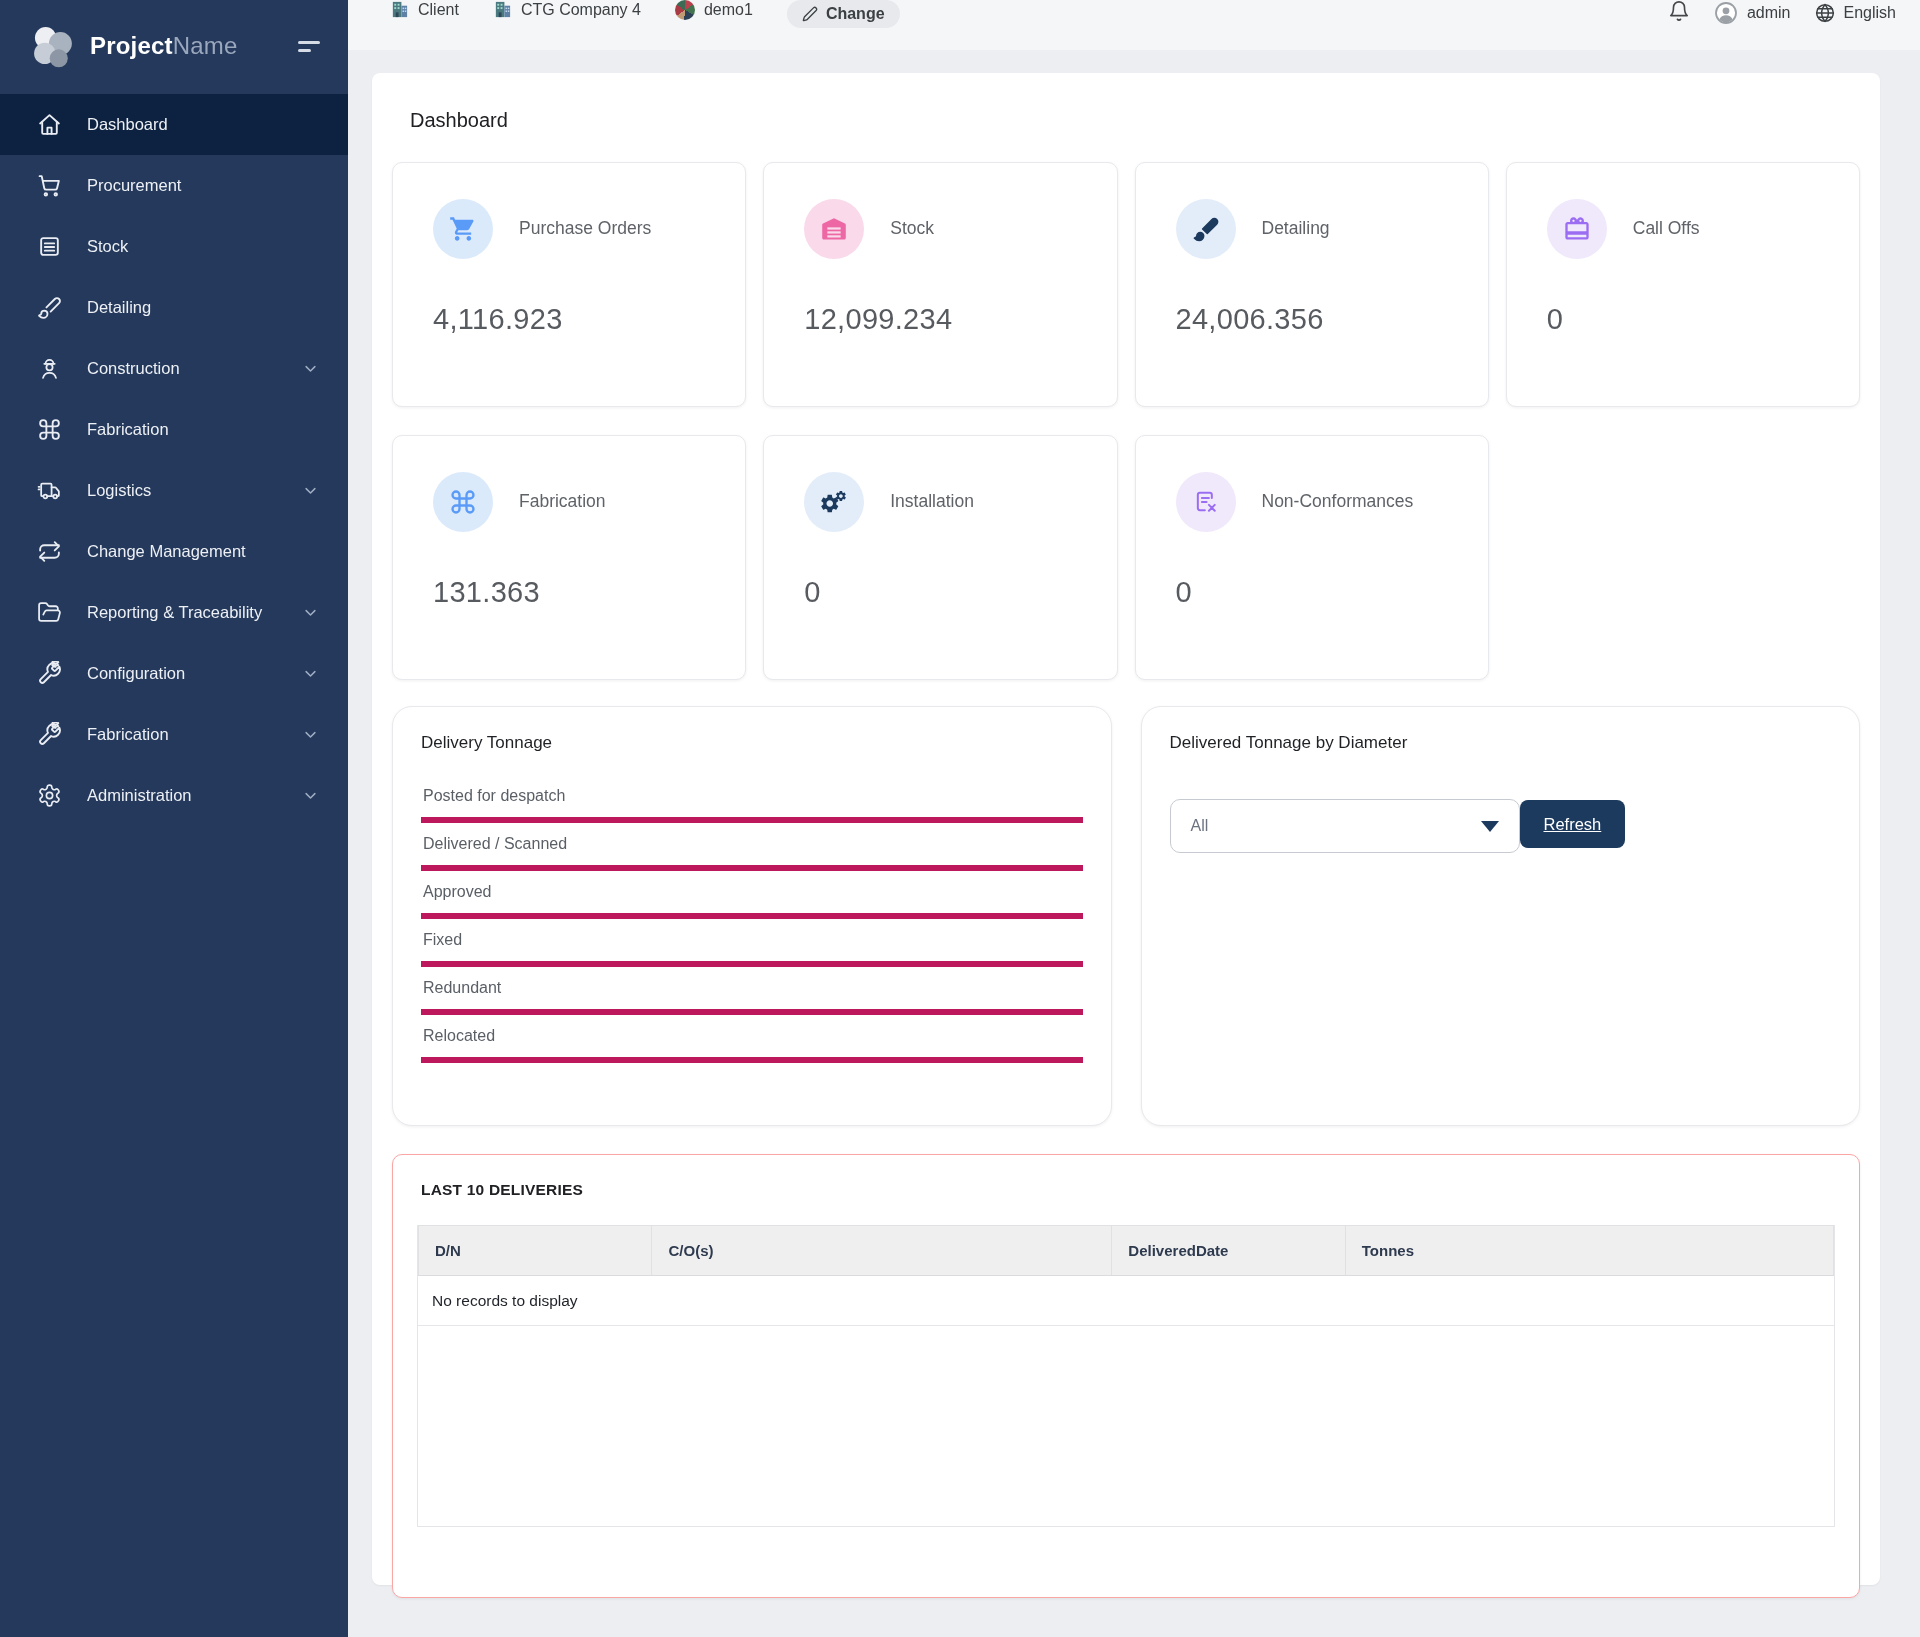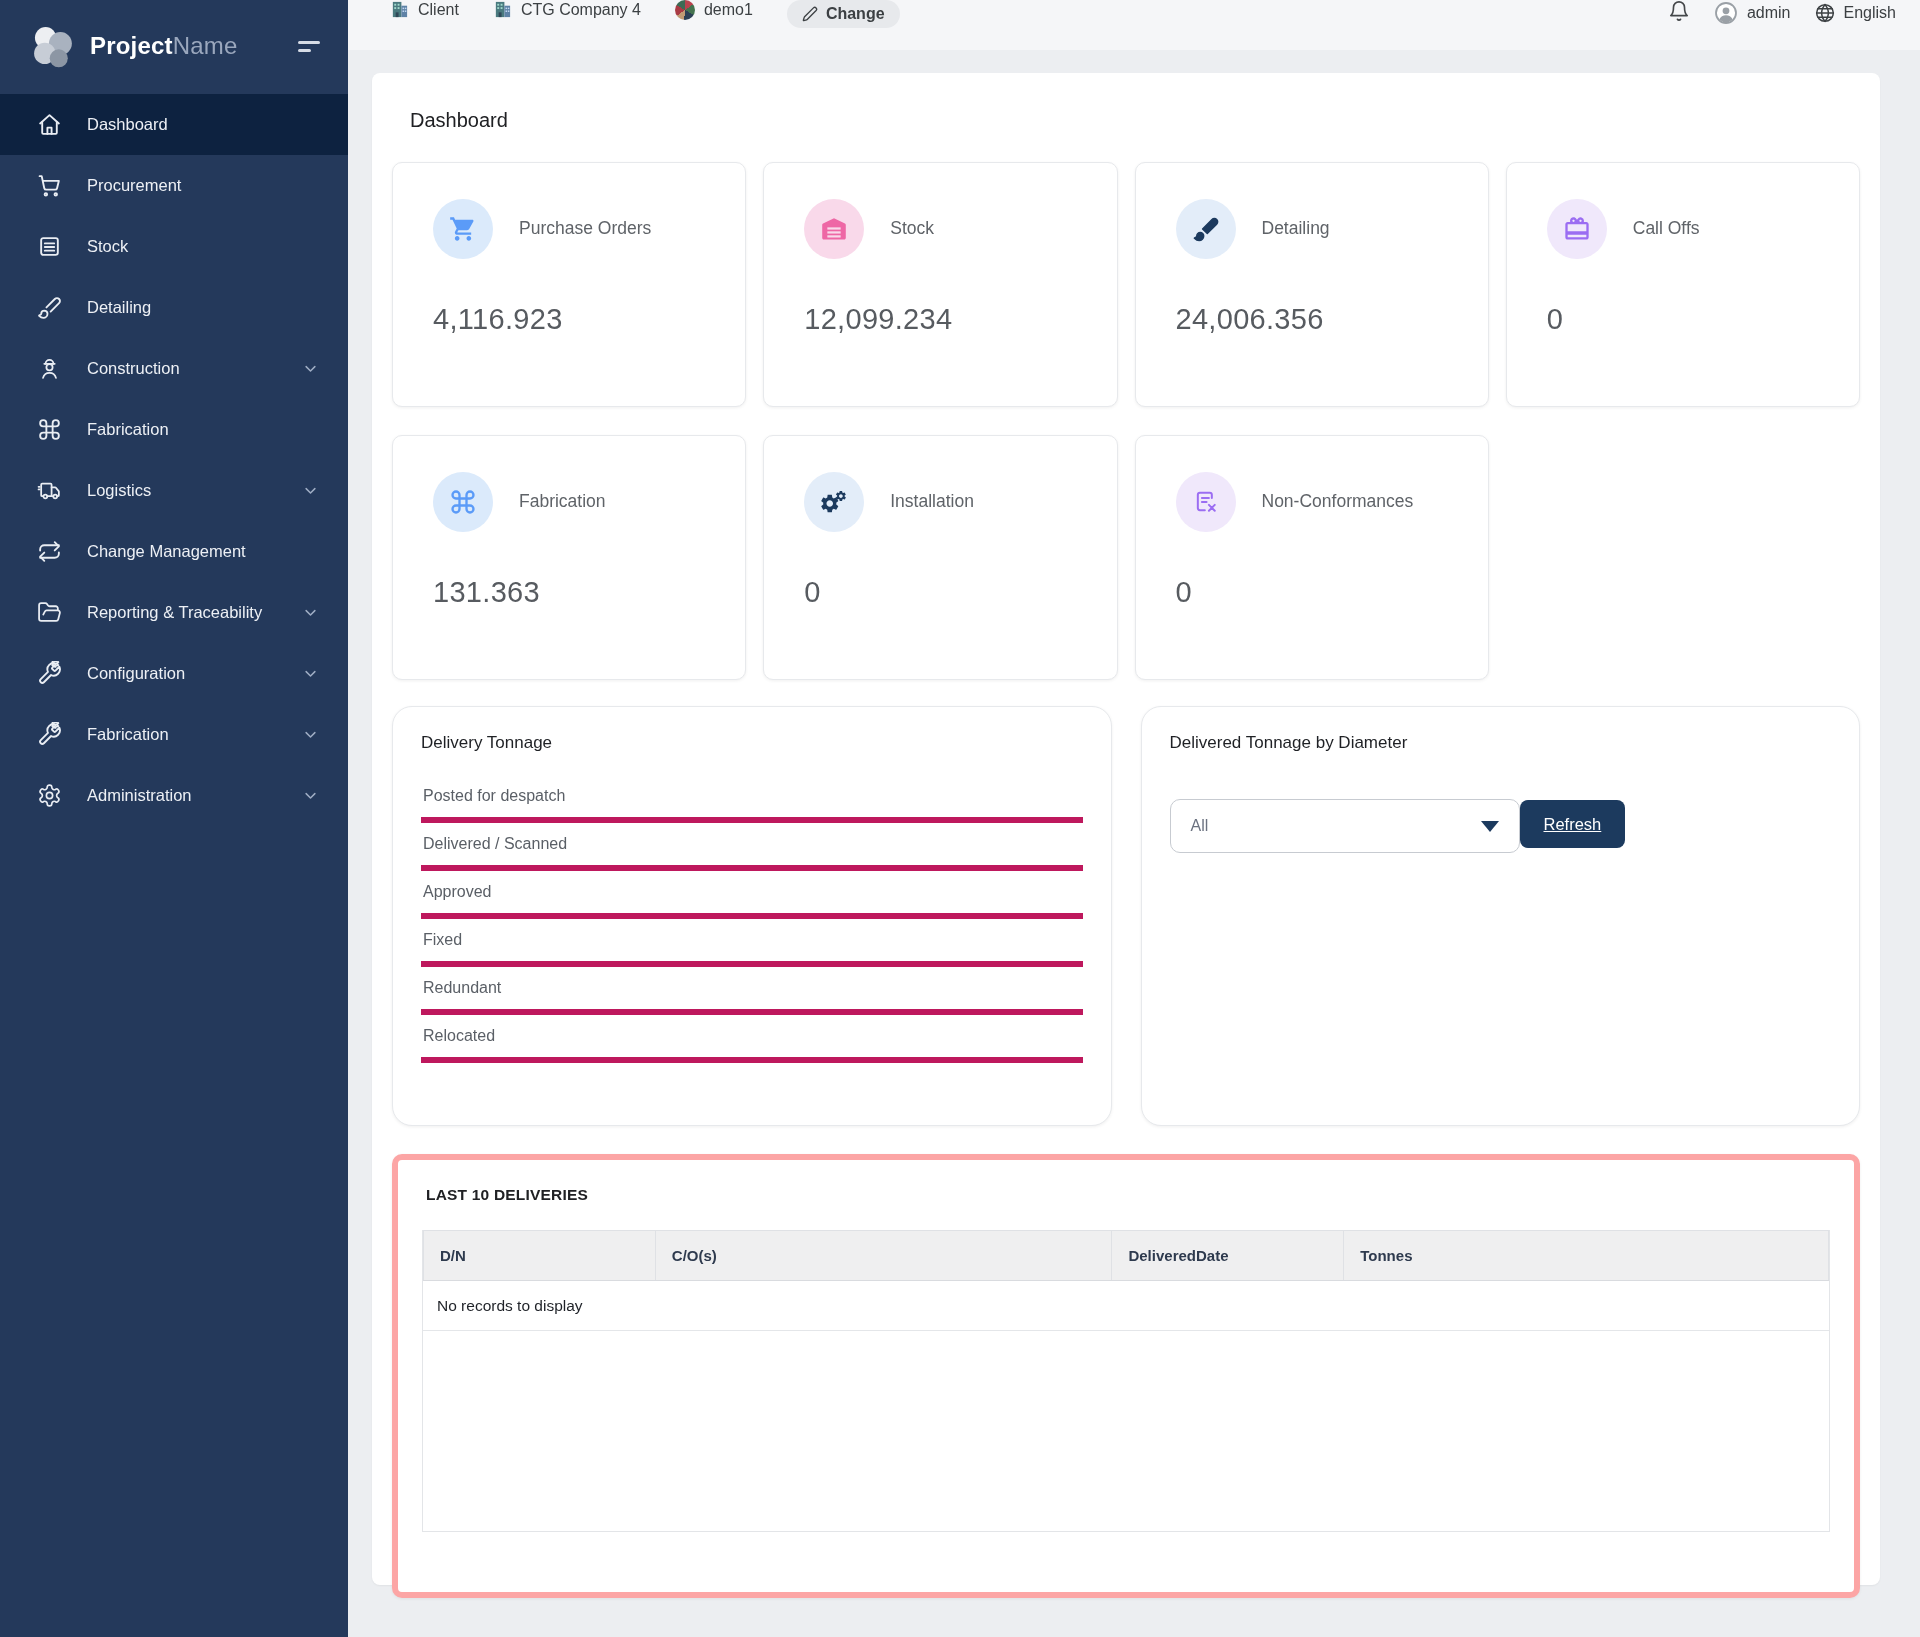--- a/index.html
+++ b/index.html
@@ -102,21 +102,21 @@
   .select-box .caret { margin-left:auto; width:0; height:0;
     border-left:9px solid transparent; border-right:9px solid transparent;
     border-top:11px solid var(--accent-navy,#1C3A5E); }
   .refresh-btn {
     height:48px; padding:0 24px; border:none; border-radius:8px;
     background:var(--button-bg,#1C3A5E); color:#fff; font-size:16.5px; font-weight:500;
     font-family:"Liberation Sans", sans-serif; cursor:pointer; margin-top:1px;text-decoration:underline;
   }
   
   .deliveries-card {
-    background:#fff; border:6px solid #fca5a5; border-radius:10px;
+    background:#fff; border:1px solid #fca5a5; border-radius:10px;
     margin-top:28px; height:444px; padding:26px 24px;
     box-shadow:0 1px 3px rgba(60,64,67,.08);
   }
   .deliveries-title { font-size:15.5px; font-weight:700; color:#202124; letter-spacing:.2px; margin-left:4px; }
   .table-wrap { margin-top:26px; border:1px solid #E3E5E8; border-top:none; }
   table.deliveries { width:100%; border-collapse:collapse; table-layout:fixed; }
   table.deliveries th {
     background:#EFEFF0; height:50px; text-align:left; padding:0 16px;
     font-size:15px; font-weight:700; color:#2E3A4E;
     border:1px solid #DFE1E5; border-bottom:1px solid #D9DBDF;

